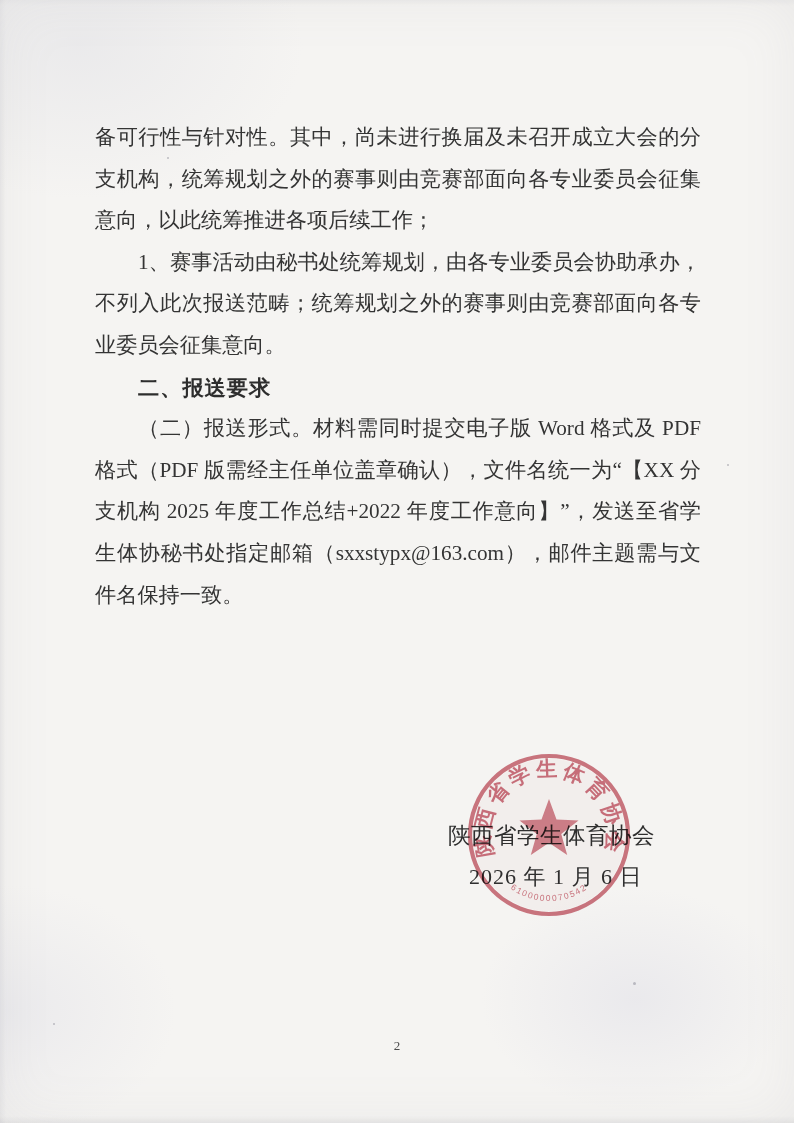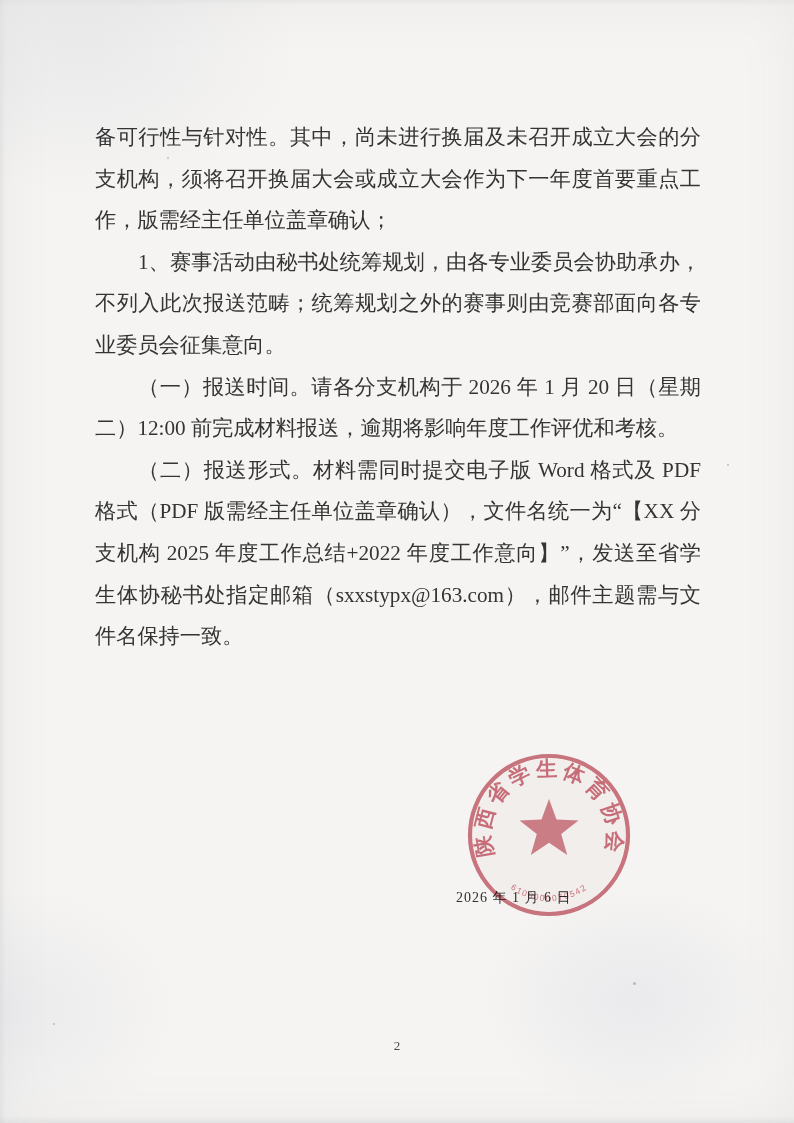--- a/index.html
+++ b/index.html
@@ -32,24 +32,23 @@
     font-family:"Liberation Sans","DejaVu Sans",sans-serif;
     font-weight:bold; font-size:21.2px; color:#2d2d2d;
     letter-spacing:1px;
   }
   .sig-org {
     position:absolute; left:448px; top:820px;
     font-size:22.5px; letter-spacing:0.5px; color:#2f2f2f;
     white-space:nowrap;
   }
   .sig-date {
-    position:absolute; left:456px; top:862px;
-    font-size:14px; letter-spacing:1px; color:#2f2f2f;
+    position:absolute; left:469px; top:862px;
+    font-size:22px; letter-spacing:1px; color:#2f2f2f;
     white-space:nowrap;
-    margin-top:27px;
   }
   .seal {
     position:absolute; left:437px; top:723px;
     width:224px; height:224px;
     mix-blend-mode:multiply;
     opacity:0.88;
   }
   .seal-arc-text {
     font-family:"Liberation Serif","DejaVu Serif",serif;
     font-size:21px; font-weight:bold;
@@ -67,26 +66,27 @@
   .speck.s2 { left:633px; top:982px; width:3px; height:3px; }
   .speck.s3 { left:53px;  top:1023px; width:2px; height:2px; }
   .speck.s4 { left:727px; top:464px; width:2px; height:2px; }
 </style>
 </head>
 <body>
 
 <div class="page">
 
   <div class="body-text">
-    <p class="para continuation">备可行性与针对性。其中，尚未进行换届及未召开成立大会的分支机构，须将召开换届大会或成立大会作为下一年度首要重点工作，版需经主任单位盖章确认；</p>
+    <p class="para continuation">备可行性与针对性。其中，尚未进行换届及未召开成立大会的分支机构，统筹规划之外的赛事则由竞赛部面向各专业委员会征集意向，以此统筹推进各项后续工作；</p>
     <p class="para">1、赛事活动由秘书处统筹规划，由各专业委员会协助承办，不列入此次报送范畴；统筹规划之外的赛事则由竞赛部面向各专业委员会征集意向。</p>
-    <p class="para">（一）报送时间。请各分支机构于 2026 年 1 月 20 日（星期二）12:00 前完成材料报送，逾期将影响年度工作评优和考核。</p>
+    <p class="heading">二、报送要求</p>
     <p class="para">（二）报送形式。材料需同时提交电子版 Word 格式及 PDF 格式（PDF 版需经主任单位盖章确认），文件名统一为“【XX 分支机构 2025 年度工作总结+2022 年度工作意向】”，发送至省学生体协秘书处指定邮箱（sxxstypx@163.com），邮件主题需与文件名保持一致。</p>
   </div>
 
+  <div class="sig-org">陕西省学生体育协会</div>
   <div class="sig-date">2026 年 1 月 6 日</div>
 
   <svg class="seal" viewBox="0 0 224 224" xmlns="http://www.w3.org/2000/svg">
     <defs>
       <filter id="soft" x="-10%" y="-10%" width="120%" height="120%">
         <feGaussianBlur stdDeviation="0.55"></feGaussianBlur>
       </filter>
       <path id="arcTop" d="M 56.6 132.2 A 59 59 0 1 1 167.4 132.2" fill="none"></path>
       <path id="arcBottom" d="M 57.9 149.9 A 66 66 0 0 0 166.1 149.9" fill="none"></path>
     </defs>

